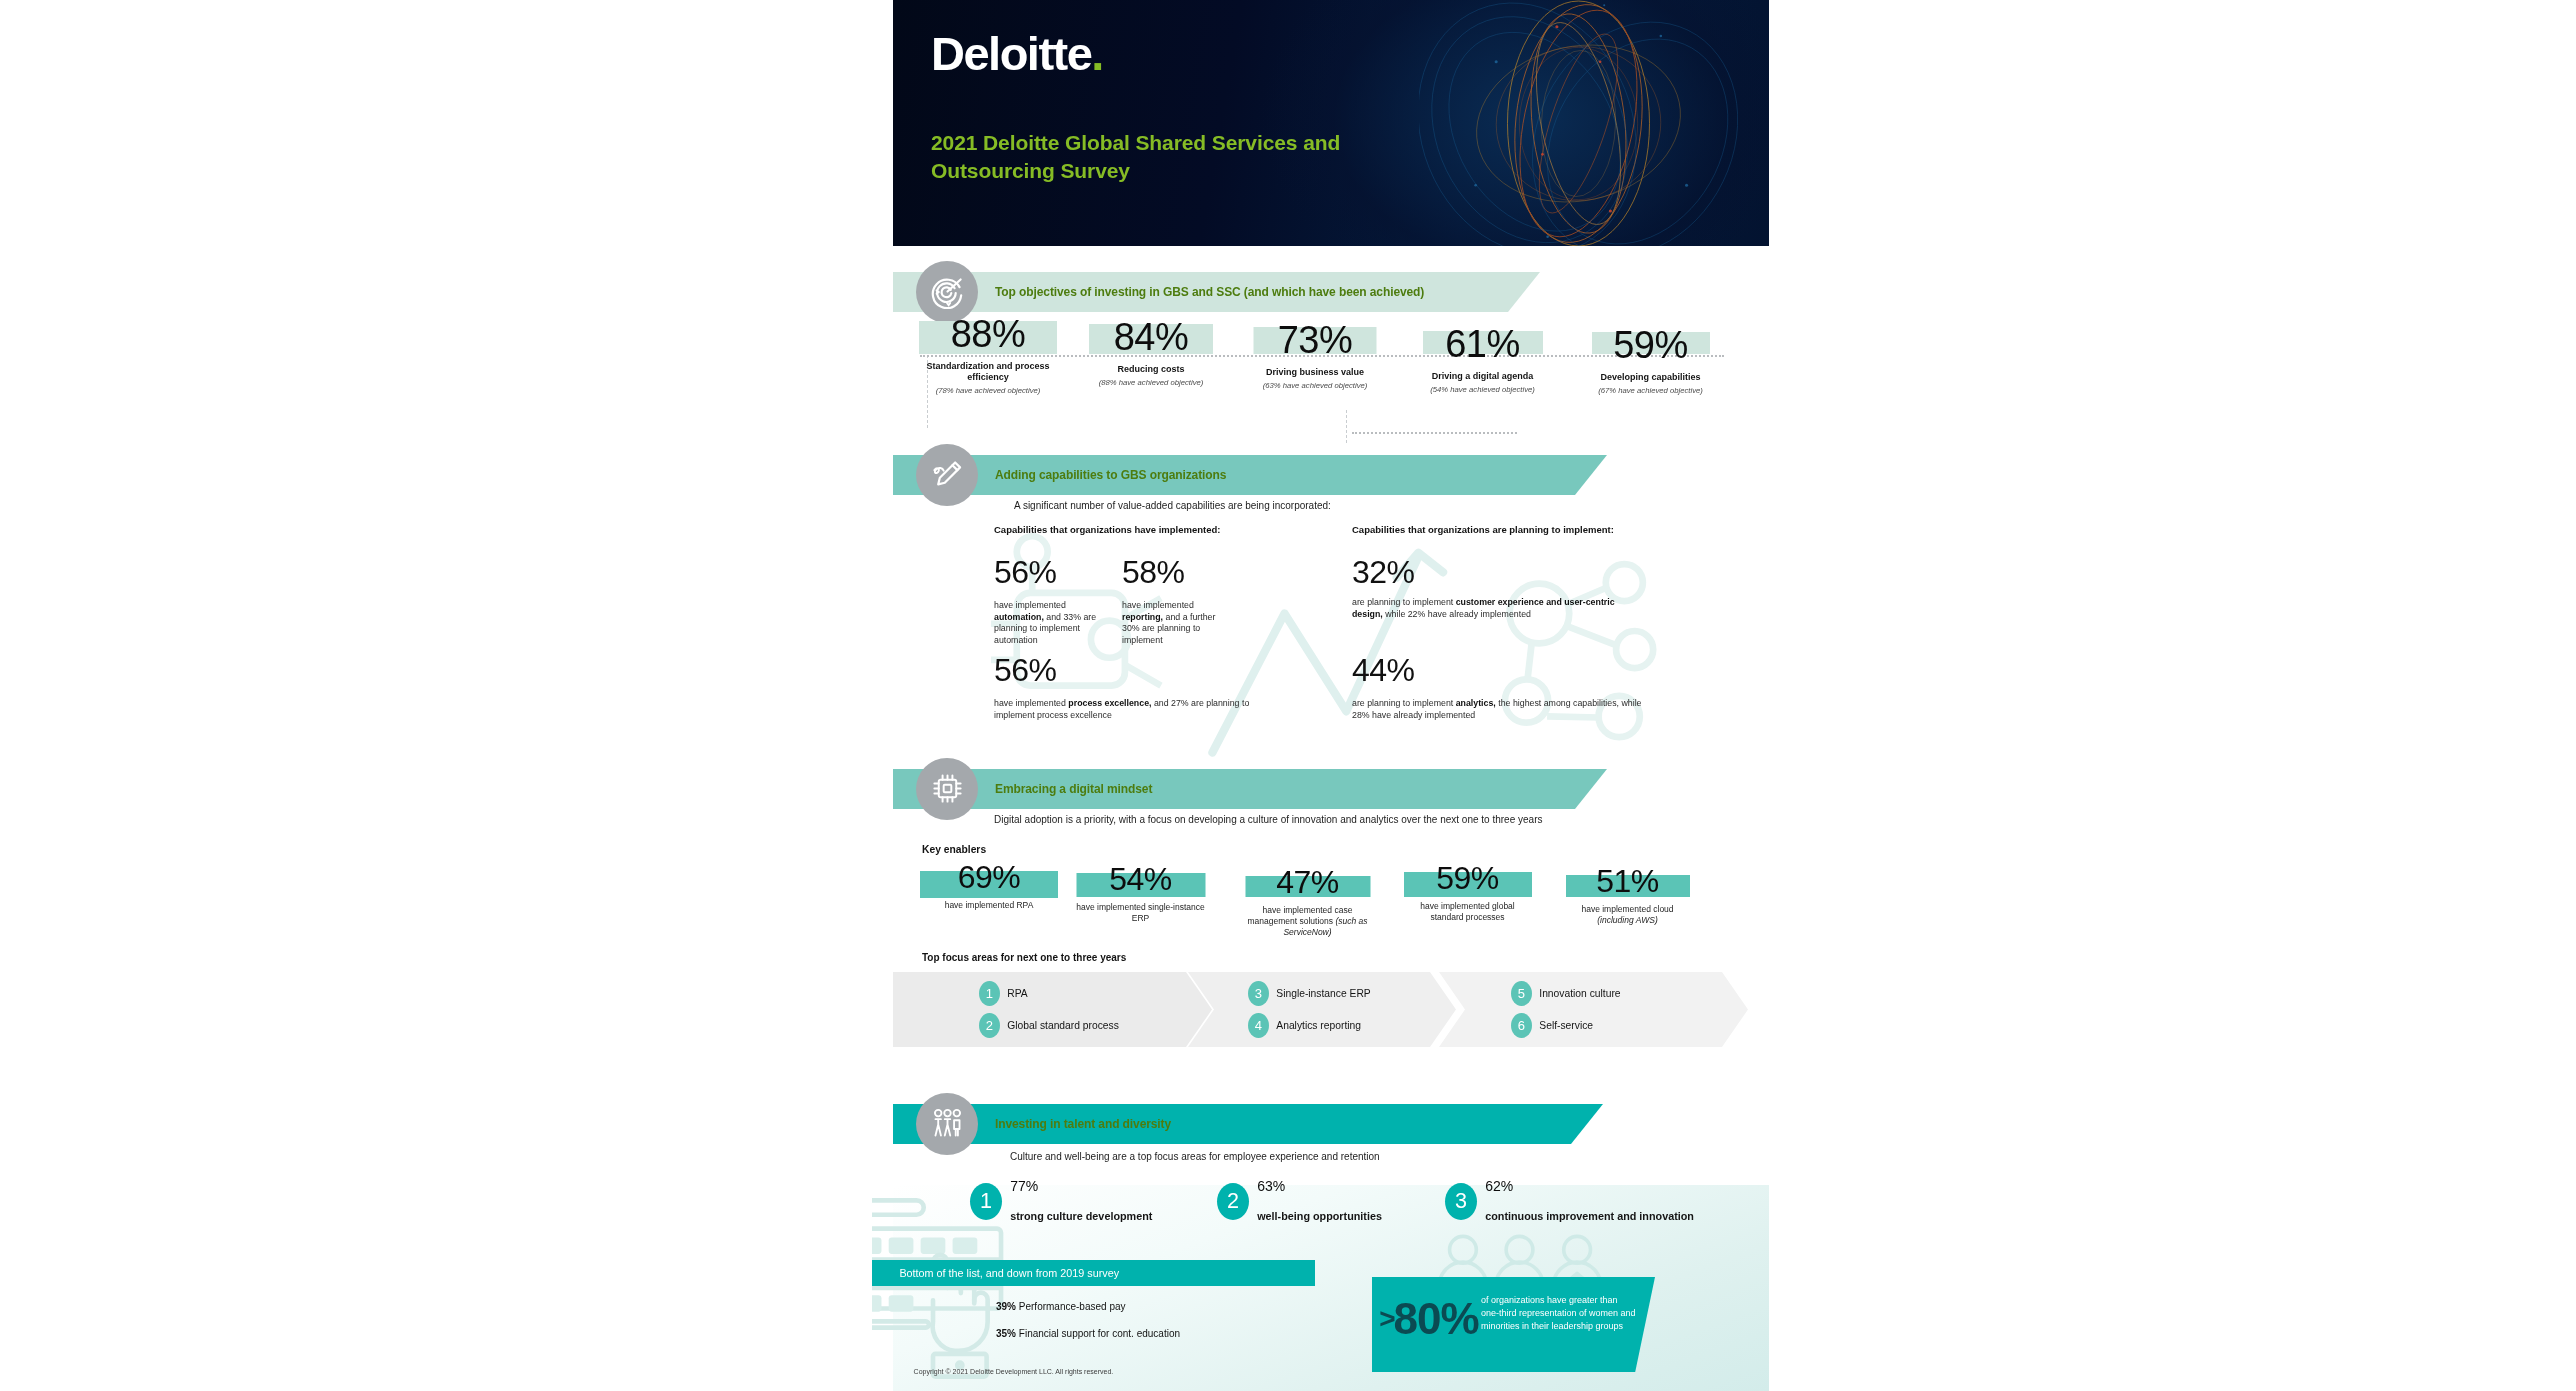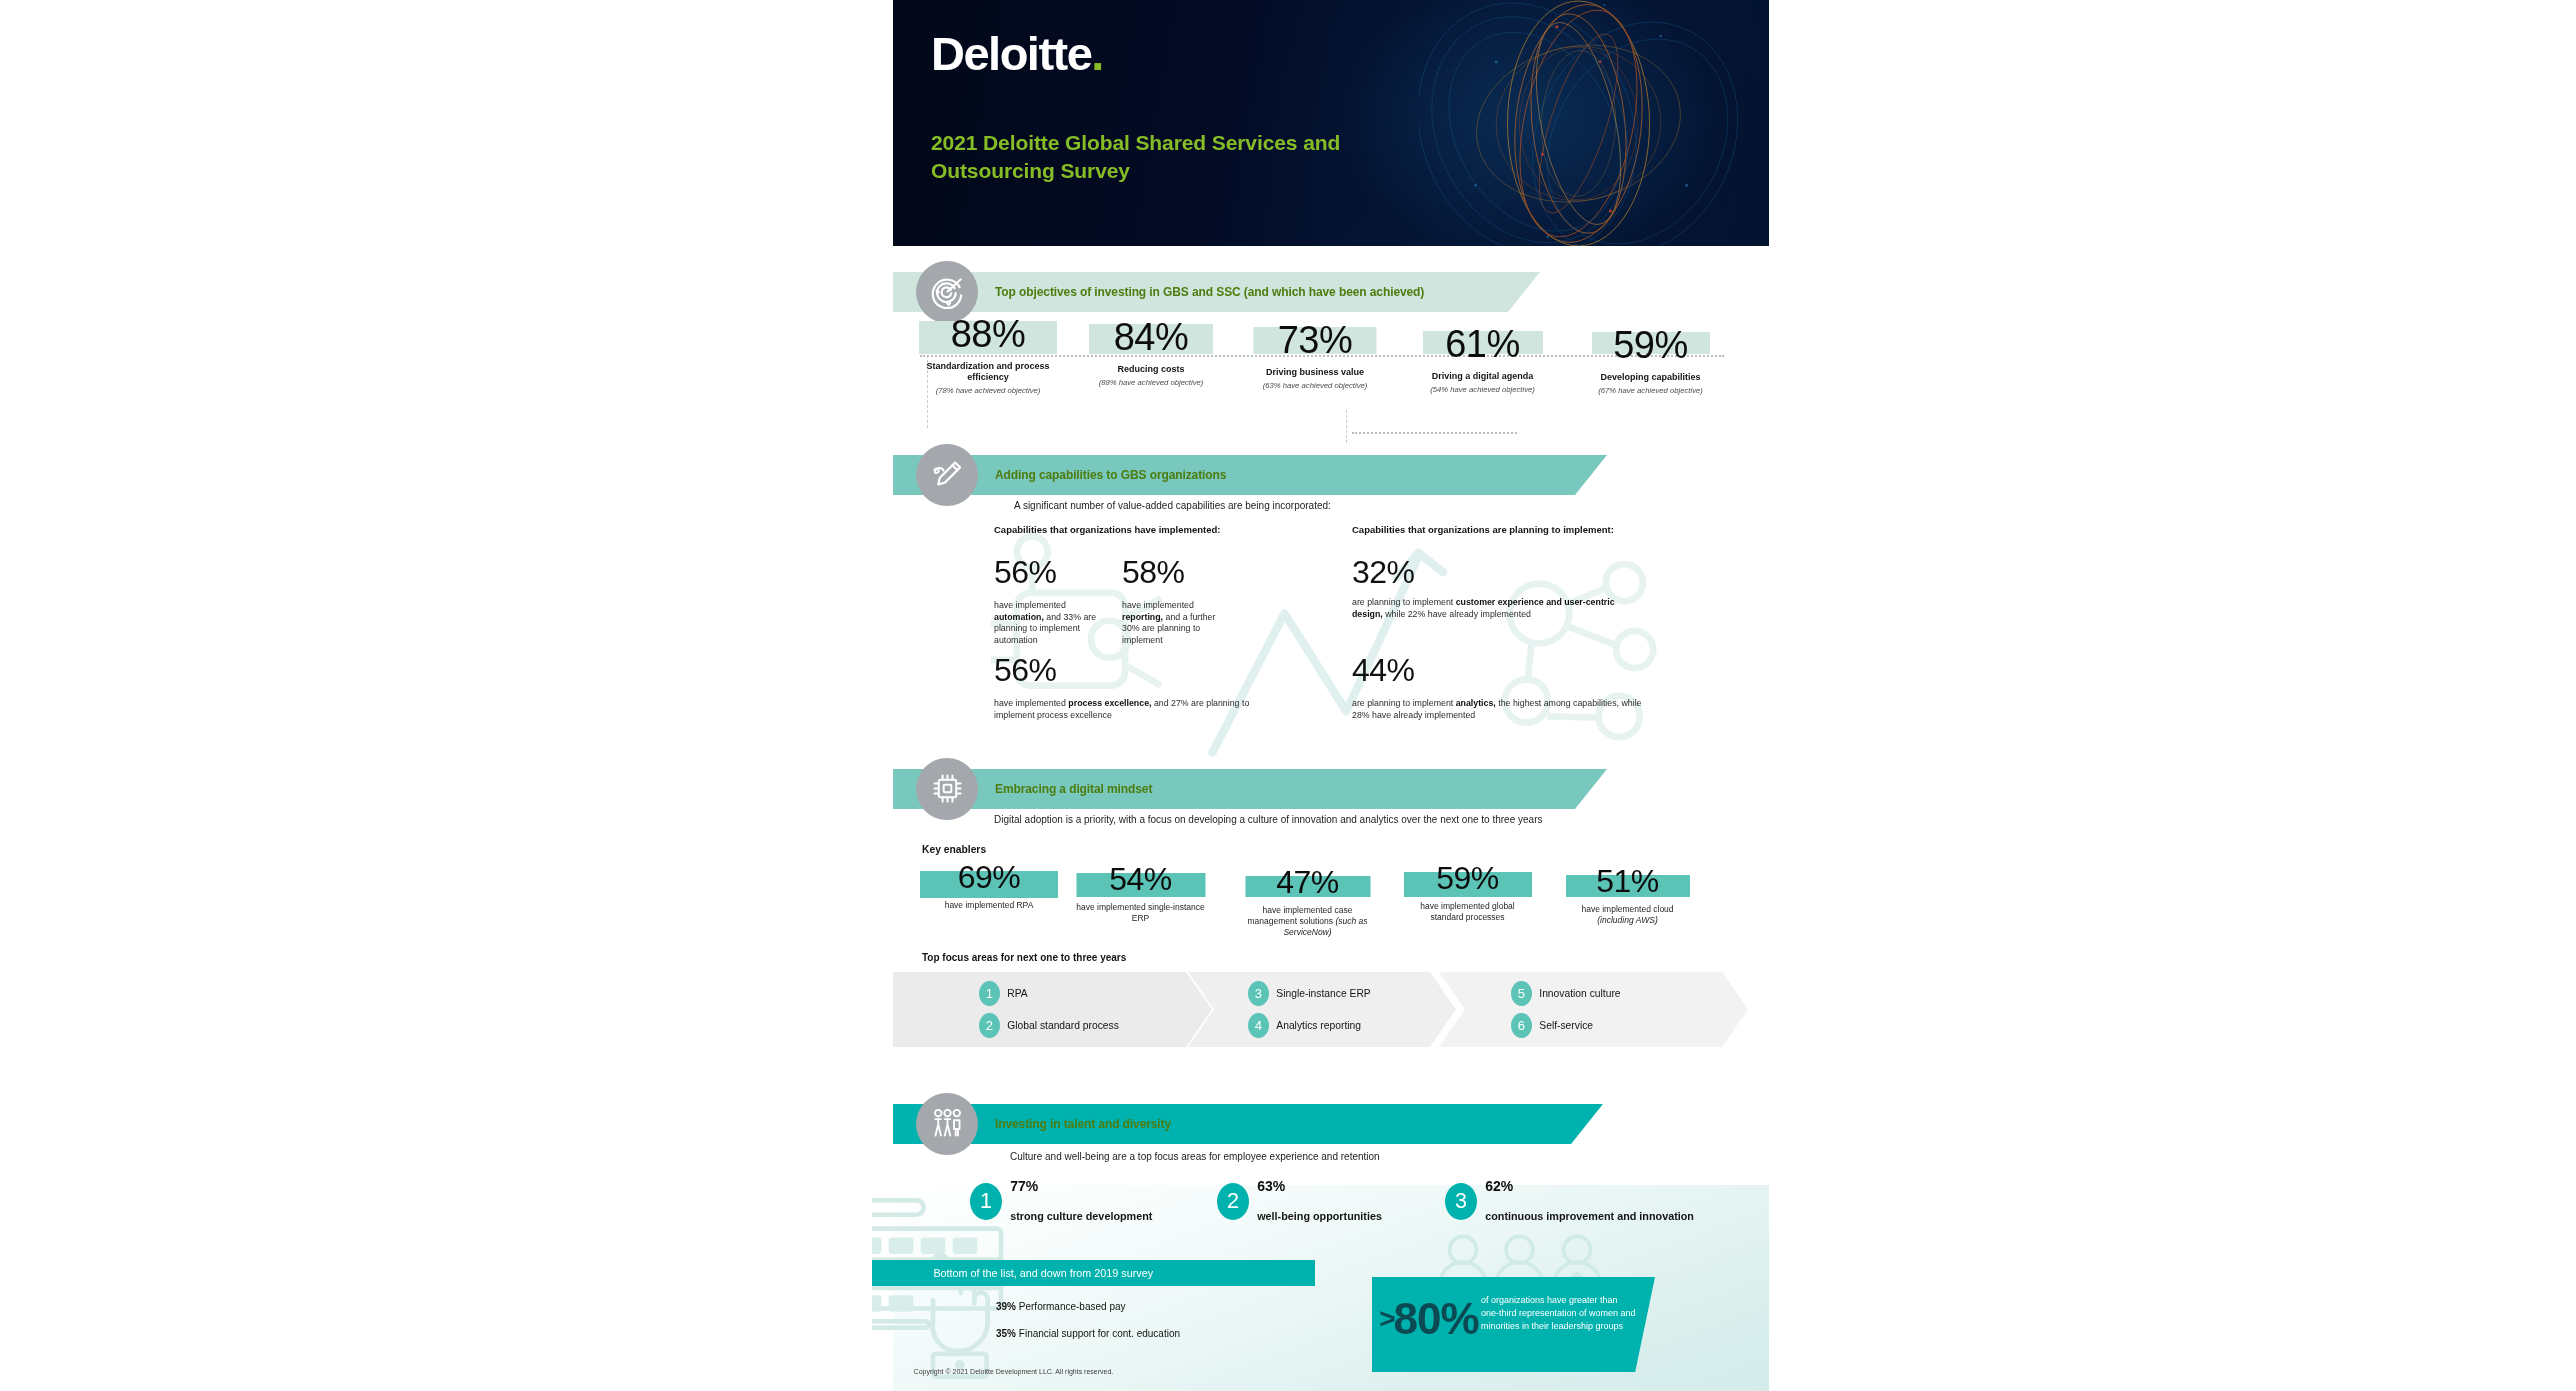--- a/index.html
+++ b/index.html
@@ -224,37 +224,37 @@
   .focus-item .ftxt { font-size: 10.3px; color: #141414; white-space: nowrap; }
 
   
   .talent { position: absolute; display: flex; align-items: center; gap: 8.2px; }
   .talent .circle {
     width: 32px; height: 37px; border-radius: 50%;
     background: #00b2ad; color: #ffffff;
     display: flex; align-items: center; justify-content: center;
     font-size: 21.6px; font-weight: 300; flex: none;
   }
-  .talent .pct { font-size: 14px; font-weight: 700; color: #0d0d0d; line-height: 1.1; }
+  .talent .pct { font-size: 14px; font-weight: 400; color: #0d0d0d; line-height: 1.1; }
   .talent .desc { font-size: 10.8px; color: #151515; line-height: 1.1; margin-top: 17px; white-space: nowrap; font-weight: bold; }
 
   
   .bottom-zone {
     position: absolute;
     left: 0; top: 1185px; width: 876px; height: 206px;
     background: linear-gradient(160deg, #ffffff 0%, #f3fbfa 32%, #dff1ef 72%, #d3ecea 100%);
   }
 
   .bottom-bar {
     position: absolute;
     background: #00b2ad;
     display: flex; align-items: center;
   }
   .bottom-bar span {
-    color: #ffffff; font-size: 10.8px; padding-left: 61px;
+    color: #ffffff; font-size: 10.8px; padding-left: 27px;
   }
   .bl-item {
     position: absolute;
     font-size: 10px; color: #121212;
   }
   .bl-item b { font-weight: 700; }
 
   .callout {
     position: absolute;
     width: 283px; height: 95px;

